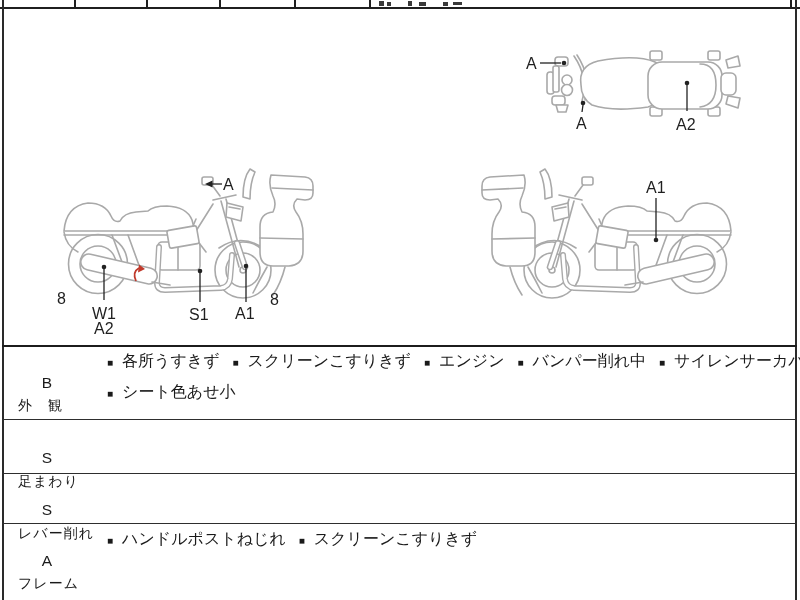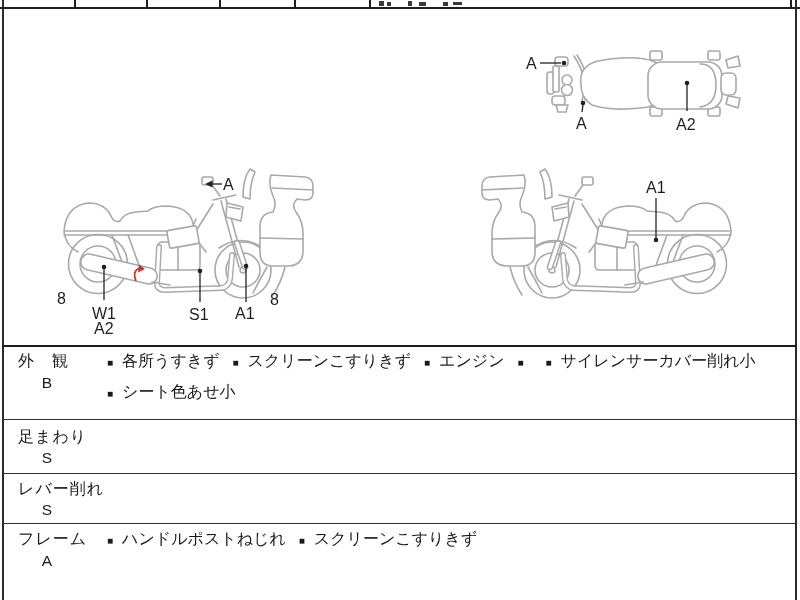--- a/index.html
+++ b/index.html
@@ -7,21 +7,21 @@
          font-family:"Liberation Sans",sans-serif;color:#1a1a1a;}
   
   .tline{position:absolute;left:0;top:7px;width:800px;height:0;border-top:2px solid #1f1f1f;}
   .vstub{position:absolute;top:0;width:2px;height:8px;background:#1f1f1f;}
   .remnant{position:absolute;background:#3a3a3a;}
   .vborder{position:absolute;top:0;width:2px;height:600px;background:#2a2a2a;}
   
   .rowline{position:absolute;left:2px;width:795px;height:0;}
   .rowline.thick{border-top:2.5px solid #1c1c1c;}
   .rowline.thin{border-top:1.5px solid #2e2e2e;}
-  .sec-label{position:absolute;left:18px;font-size:16px;letter-spacing:1px;white-space:nowrap;}
+  .sec-label{position:absolute;left:18px;font-size:14px;letter-spacing:1px;white-space:nowrap;margin-top:46px;}
   .grade{position:absolute;left:34px;width:26px;text-align:center;font-size:15.5px;}
   .items{position:absolute;left:107px;display:flex;align-items:center;gap:13px;white-space:nowrap;}
   .item{display:flex;align-items:center;}
   .bullet{font-size:10px;margin-right:9px;line-height:1;transform:translateY(0.5px);}
   .itext{font-size:16px;}
   
   .dsvg{position:absolute;left:0;top:0;}
   .dlabel{font-family:"Liberation Sans",sans-serif;font-size:16px;}
 </style>
 </head>
@@ -180,20 +180,21 @@
       <span class="item">
         <span class="bullet">■</span>
         <span class="itext">スクリーンこすりきず</span>
         </span>
       <span class="item">
         <span class="bullet">■</span>
         <span class="itext">エンジン</span>
         </span>
       <span class="item">
         <span class="bullet">■</span>
+        <span class="itext">バンパー削れ中</span>
         </span>
       <span class="item">
         <span class="bullet">■</span>
         <span class="itext">サイレンサーカバー削れ小</span>
         </span>
     </div>
     <div class="items" style="top:382px">
       <span class="item">
         <span class="bullet">■</span>
         <span class="itext">シート色あせ小</span>

